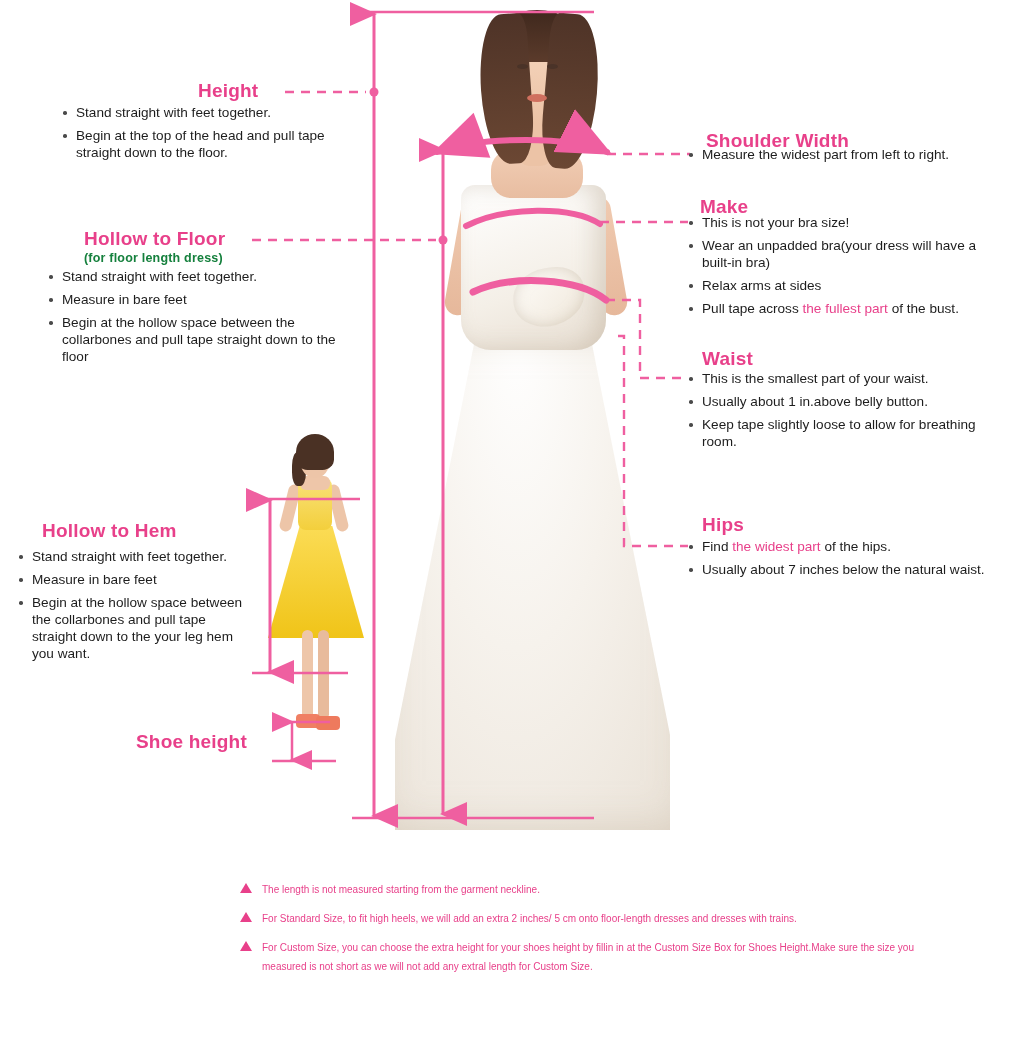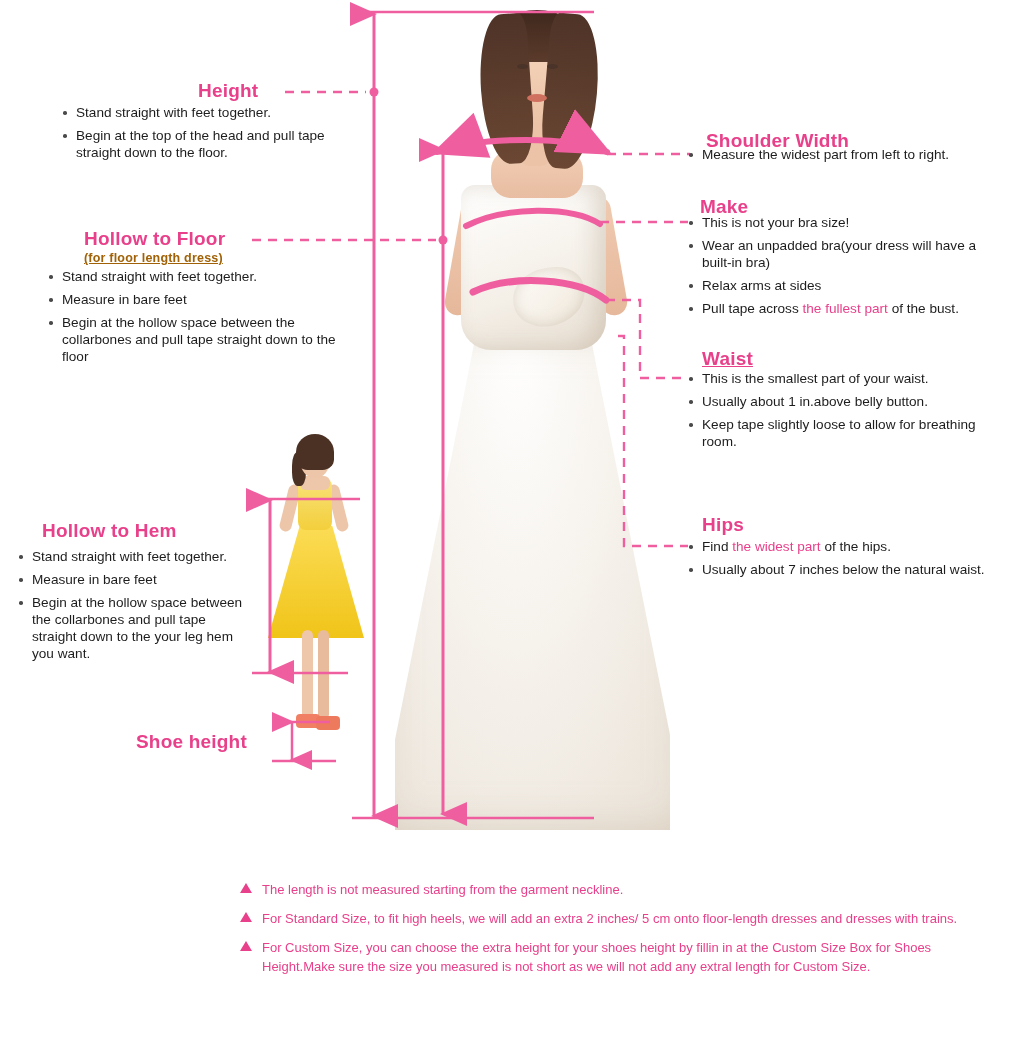--- a/index.html
+++ b/index.html
@@ -19,23 +19,22 @@
     color:#e8408a;
     font-weight:bold;
     font-size:19px;
     letter-spacing:.2px;
     white-space:nowrap;
   }
   .hd .sub{
     display:block;
     font-size:12.5px;
     font-weight:bold;
-    color:#a16207;
+    color:#15803d;
     margin-top:1px;
-    text-decoration:underline;
   }
 
   
   ul.blist{
     position:absolute;
     margin:0;padding:0;
     list-style:none;
     font-size:13.6px;
     line-height:17px;
     color:#1d1d1d;
@@ -185,21 +184,21 @@
   .p2-shoe-l{position:absolute;left:34px;top:284px;width:24px;height:14px;background:#f07f63;border-radius:4px;}
   .p2-shoe-r{position:absolute;left:54px;top:286px;width:24px;height:14px;background:#ee7a5d;border-radius:4px;}
   svg.overlay{position:absolute;left:0;top:0;width:1015px;height:1039px;pointer-events:none;}
 
   
   .notes{position:absolute;left:240px;top:880px;width:720px;}
   .note{
     position:relative;
     padding-left:22px;
     color:#e8408a;
-    font-size:13px;
+    font-size:10px;
     line-height:19px;
     margin-bottom:10px;
   }
   .note .tri{
     position:absolute;left:0;top:3px;
     width:0;height:0;
     border-left:6px solid transparent;
     border-right:6px solid transparent;
     border-bottom:10px solid #e8408a;
   }
@@ -325,21 +324,21 @@
   </ul>
 
   <div class="hd" style="left:700px;top:196px;">Make</div>
   <ul class="blist" style="left:688px;top:214px;width:320px;">
     <li>This is not your bra size!</li>
     <li>Wear an unpadded bra(your dress will have a built-in bra)</li>
     <li>Relax arms at sides</li>
     <li><span>Pull tape across </span><span class="pink">the fullest part</span><span> of the bust.</span></li>
   </ul>
 
-  <div class="hd" style="left:702px;top:348px;text-decoration:underline;">Waist</div>
+  <div class="hd" style="left:702px;top:348px;">Waist</div>
   <ul class="blist" style="left:688px;top:370px;width:310px;">
     <li>This is the smallest part of your waist.</li>
     <li>Usually about 1 in.above belly button.</li>
     <li>Keep tape slightly loose to allow for breathing room.</li>
   </ul>
 
   <div class="hd" style="left:702px;top:514px;">Hips</div>
   <ul class="blist" style="left:688px;top:538px;width:312px;">
     <li><span>Find </span><span class="pink">the widest part</span><span> of the hips.</span></li>
     <li>Usually about 7 inches below the natural waist.</li>

